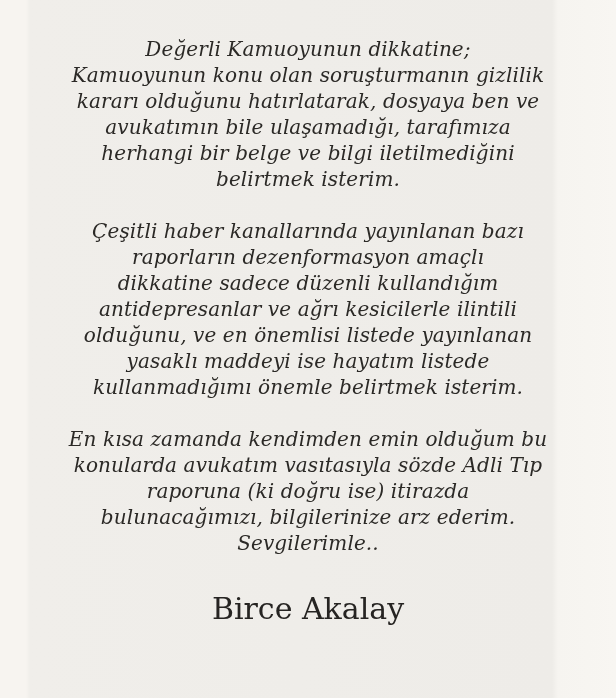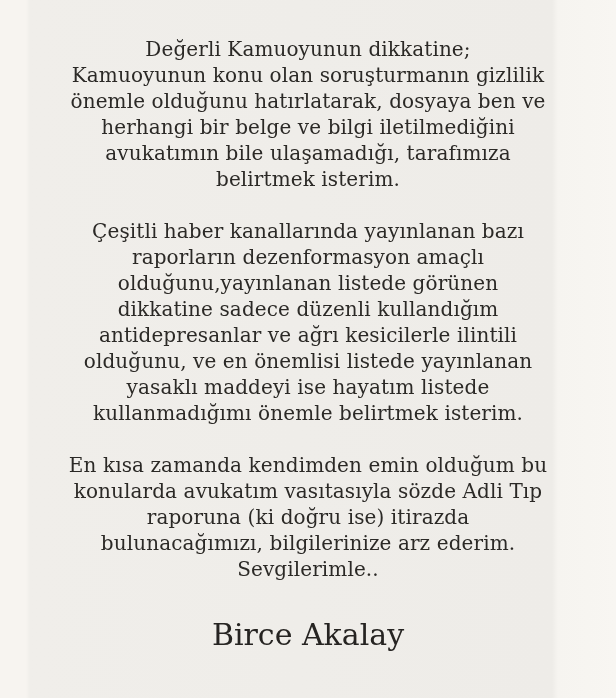--- a/index.html
+++ b/index.html
@@ -26,47 +26,47 @@
   }
   .paragraph {
     margin: 0 0 26px 0;
   }
   .line {
     font-size: 20px;
     line-height: 26px;
     text-align: center;
     white-space: nowrap;
     letter-spacing: 0.1px;
+    font-style: italic;
   }
   .signature {
     margin-top: 36px;
     font-size: 30px;
     line-height: 34px;
     text-align: center;
     color: #262422;
   }
 </style>
 </head>
 <body>
 
 <div class="statement-card">
 
   <div class="paragraph">
     <div class="line">Değerli Kamuoyunun dikkatine;</div>
     <div class="line">Kamuoyunun konu olan soruşturmanın gizlilik</div>
-    <div class="line">önemle olduğunu hatırlatarak, dosyaya ben ve</div>
+    <div class="line">kararı olduğunu hatırlatarak, dosyaya ben ve</div>
+    <div class="line">avukatımın bile ulaşamadığı, tarafımıza</div>
     <div class="line">herhangi bir belge ve bilgi iletilmediğini</div>
-    <div class="line">avukatımın bile ulaşamadığı, tarafımıza</div>
     <div class="line">belirtmek isterim.</div>
   </div>
 
   <div class="paragraph">
     <div class="line">Çeşitli haber kanallarında yayınlanan bazı</div>
     <div class="line">raporların dezenformasyon amaçlı</div>
-    <div class="line">olduğunu,yayınlanan listede görünen</div>
     <div class="line">dikkatine sadece düzenli kullandığım</div>
     <div class="line">antidepresanlar ve ağrı kesicilerle ilintili</div>
     <div class="line">olduğunu, ve en önemlisi listede yayınlanan</div>
     <div class="line">yasaklı maddeyi ise hayatım listede</div>
     <div class="line">kullanmadığımı önemle belirtmek isterim.</div>
   </div>
 
   <div class="paragraph">
     <div class="line">En kısa zamanda kendimden emin olduğum bu</div>
     <div class="line">konularda avukatım vasıtasıyla sözde Adli Tıp</div>

